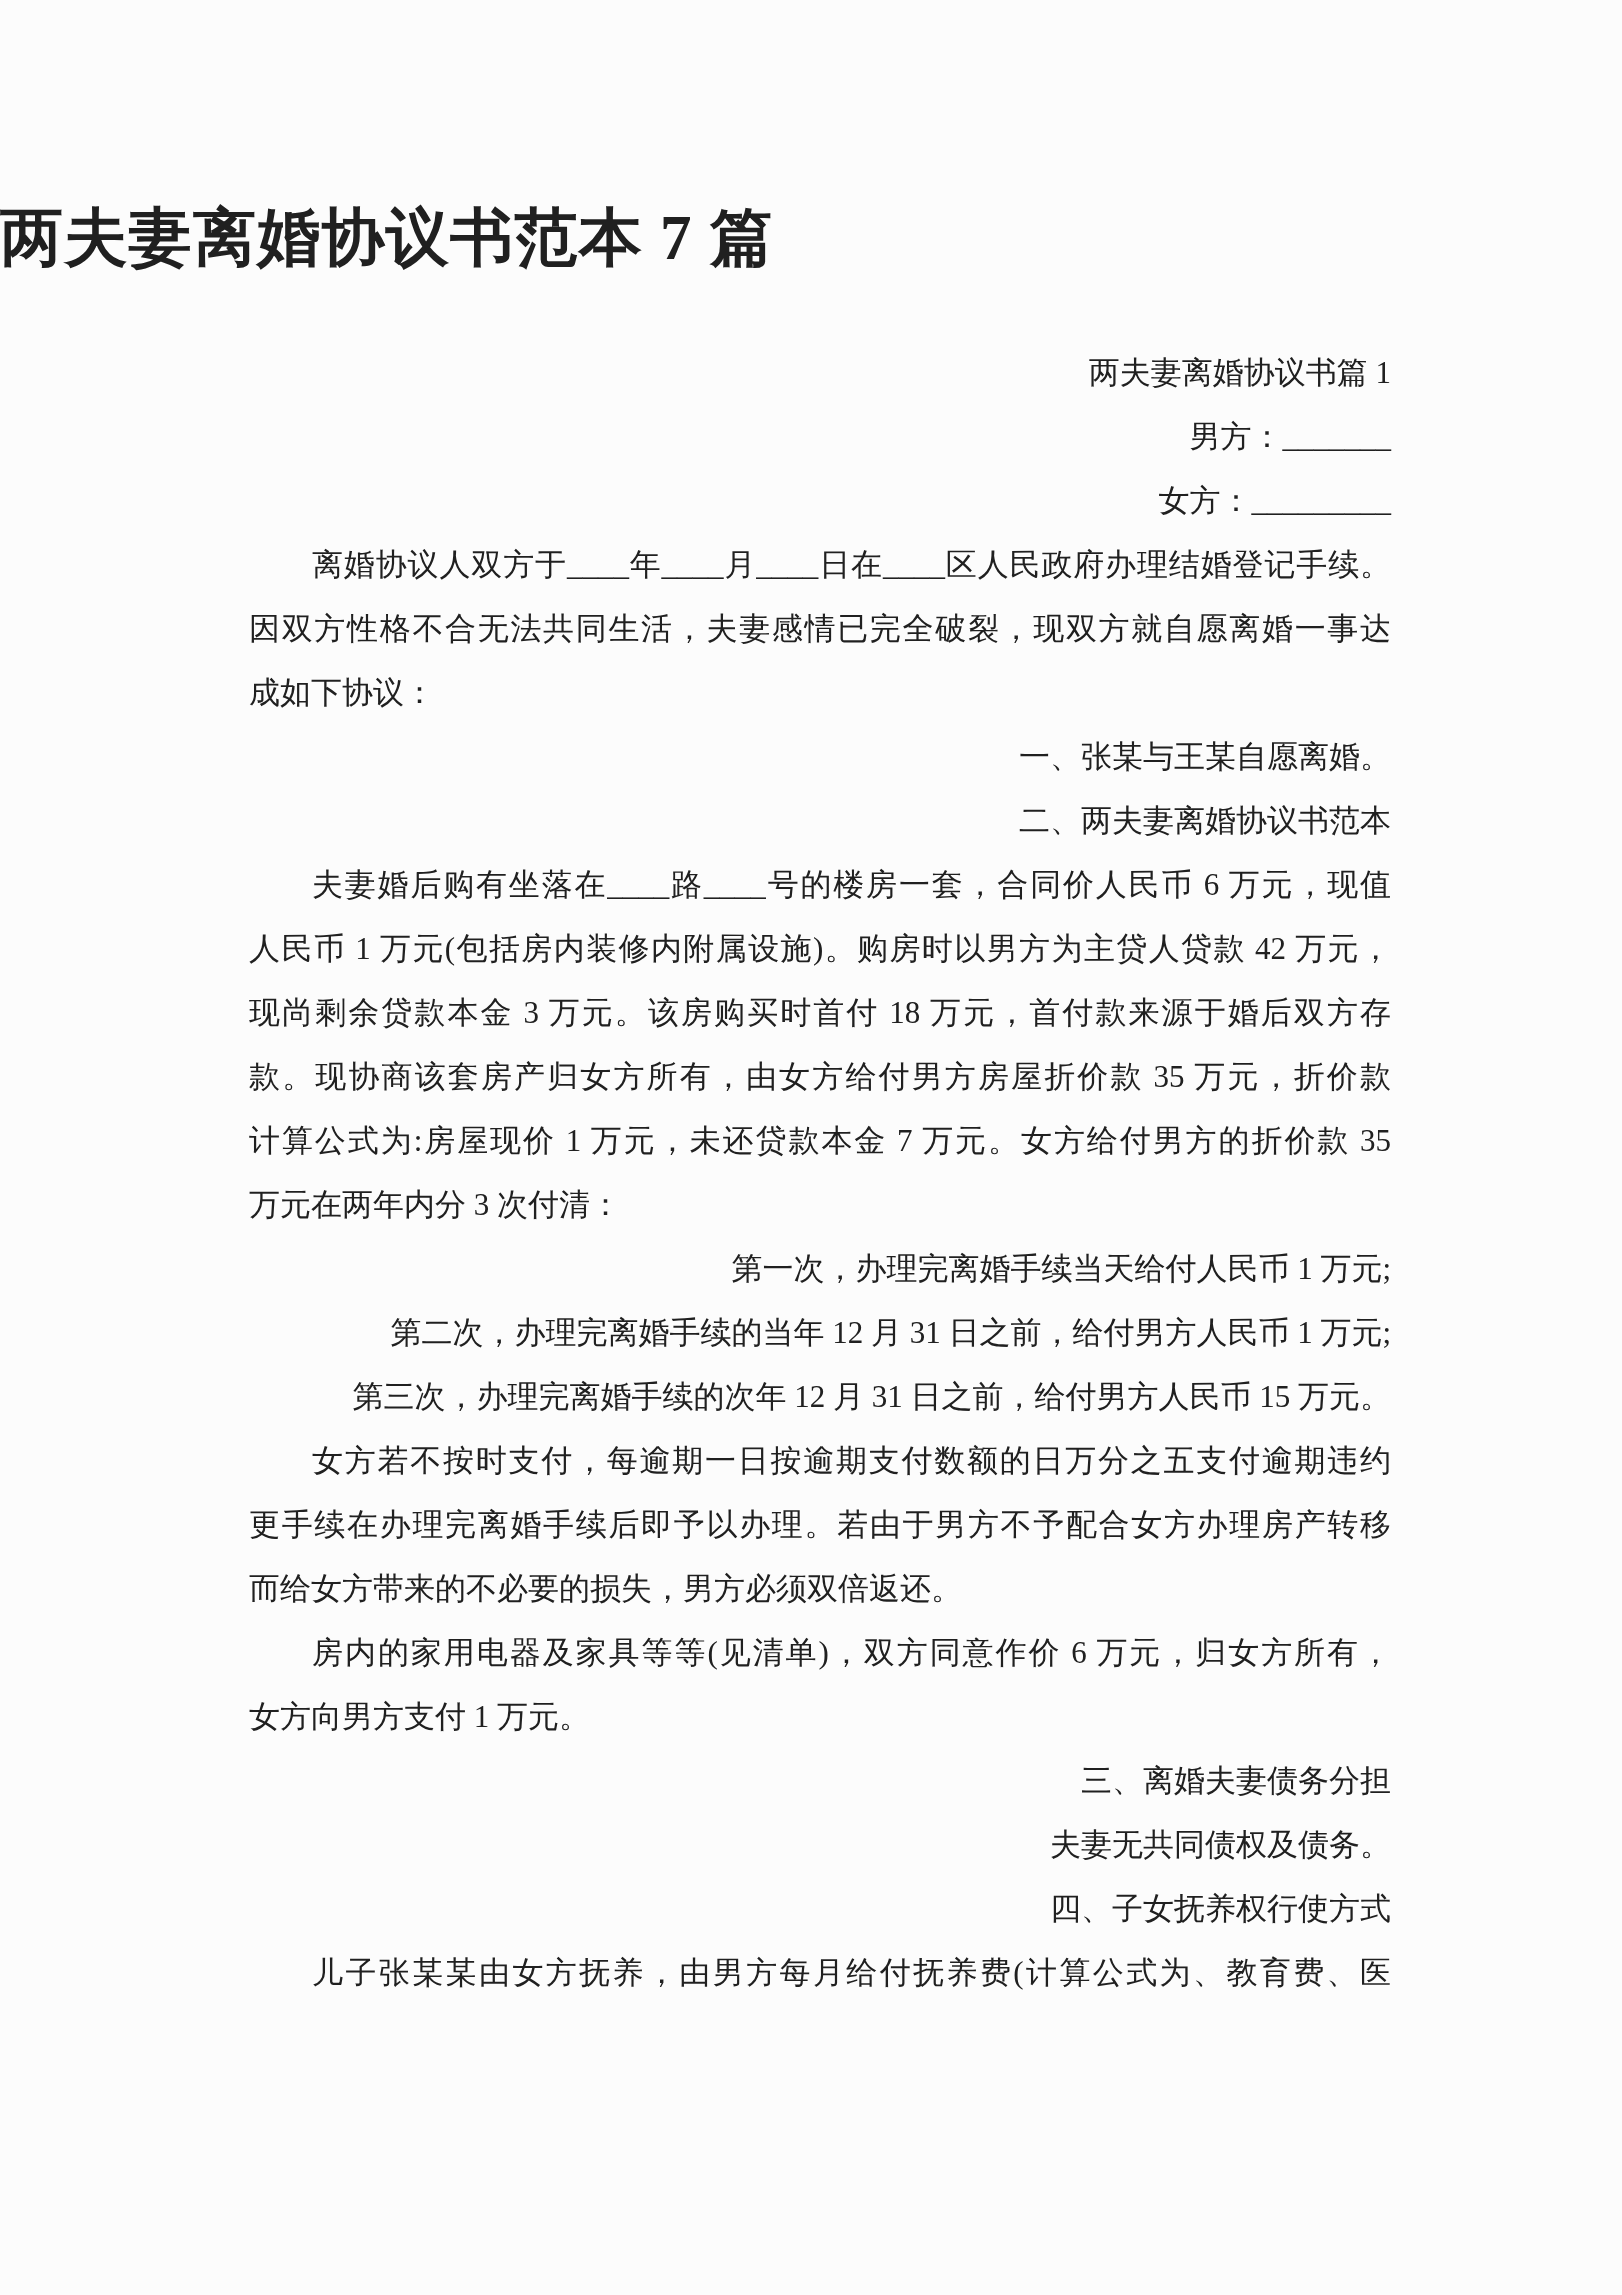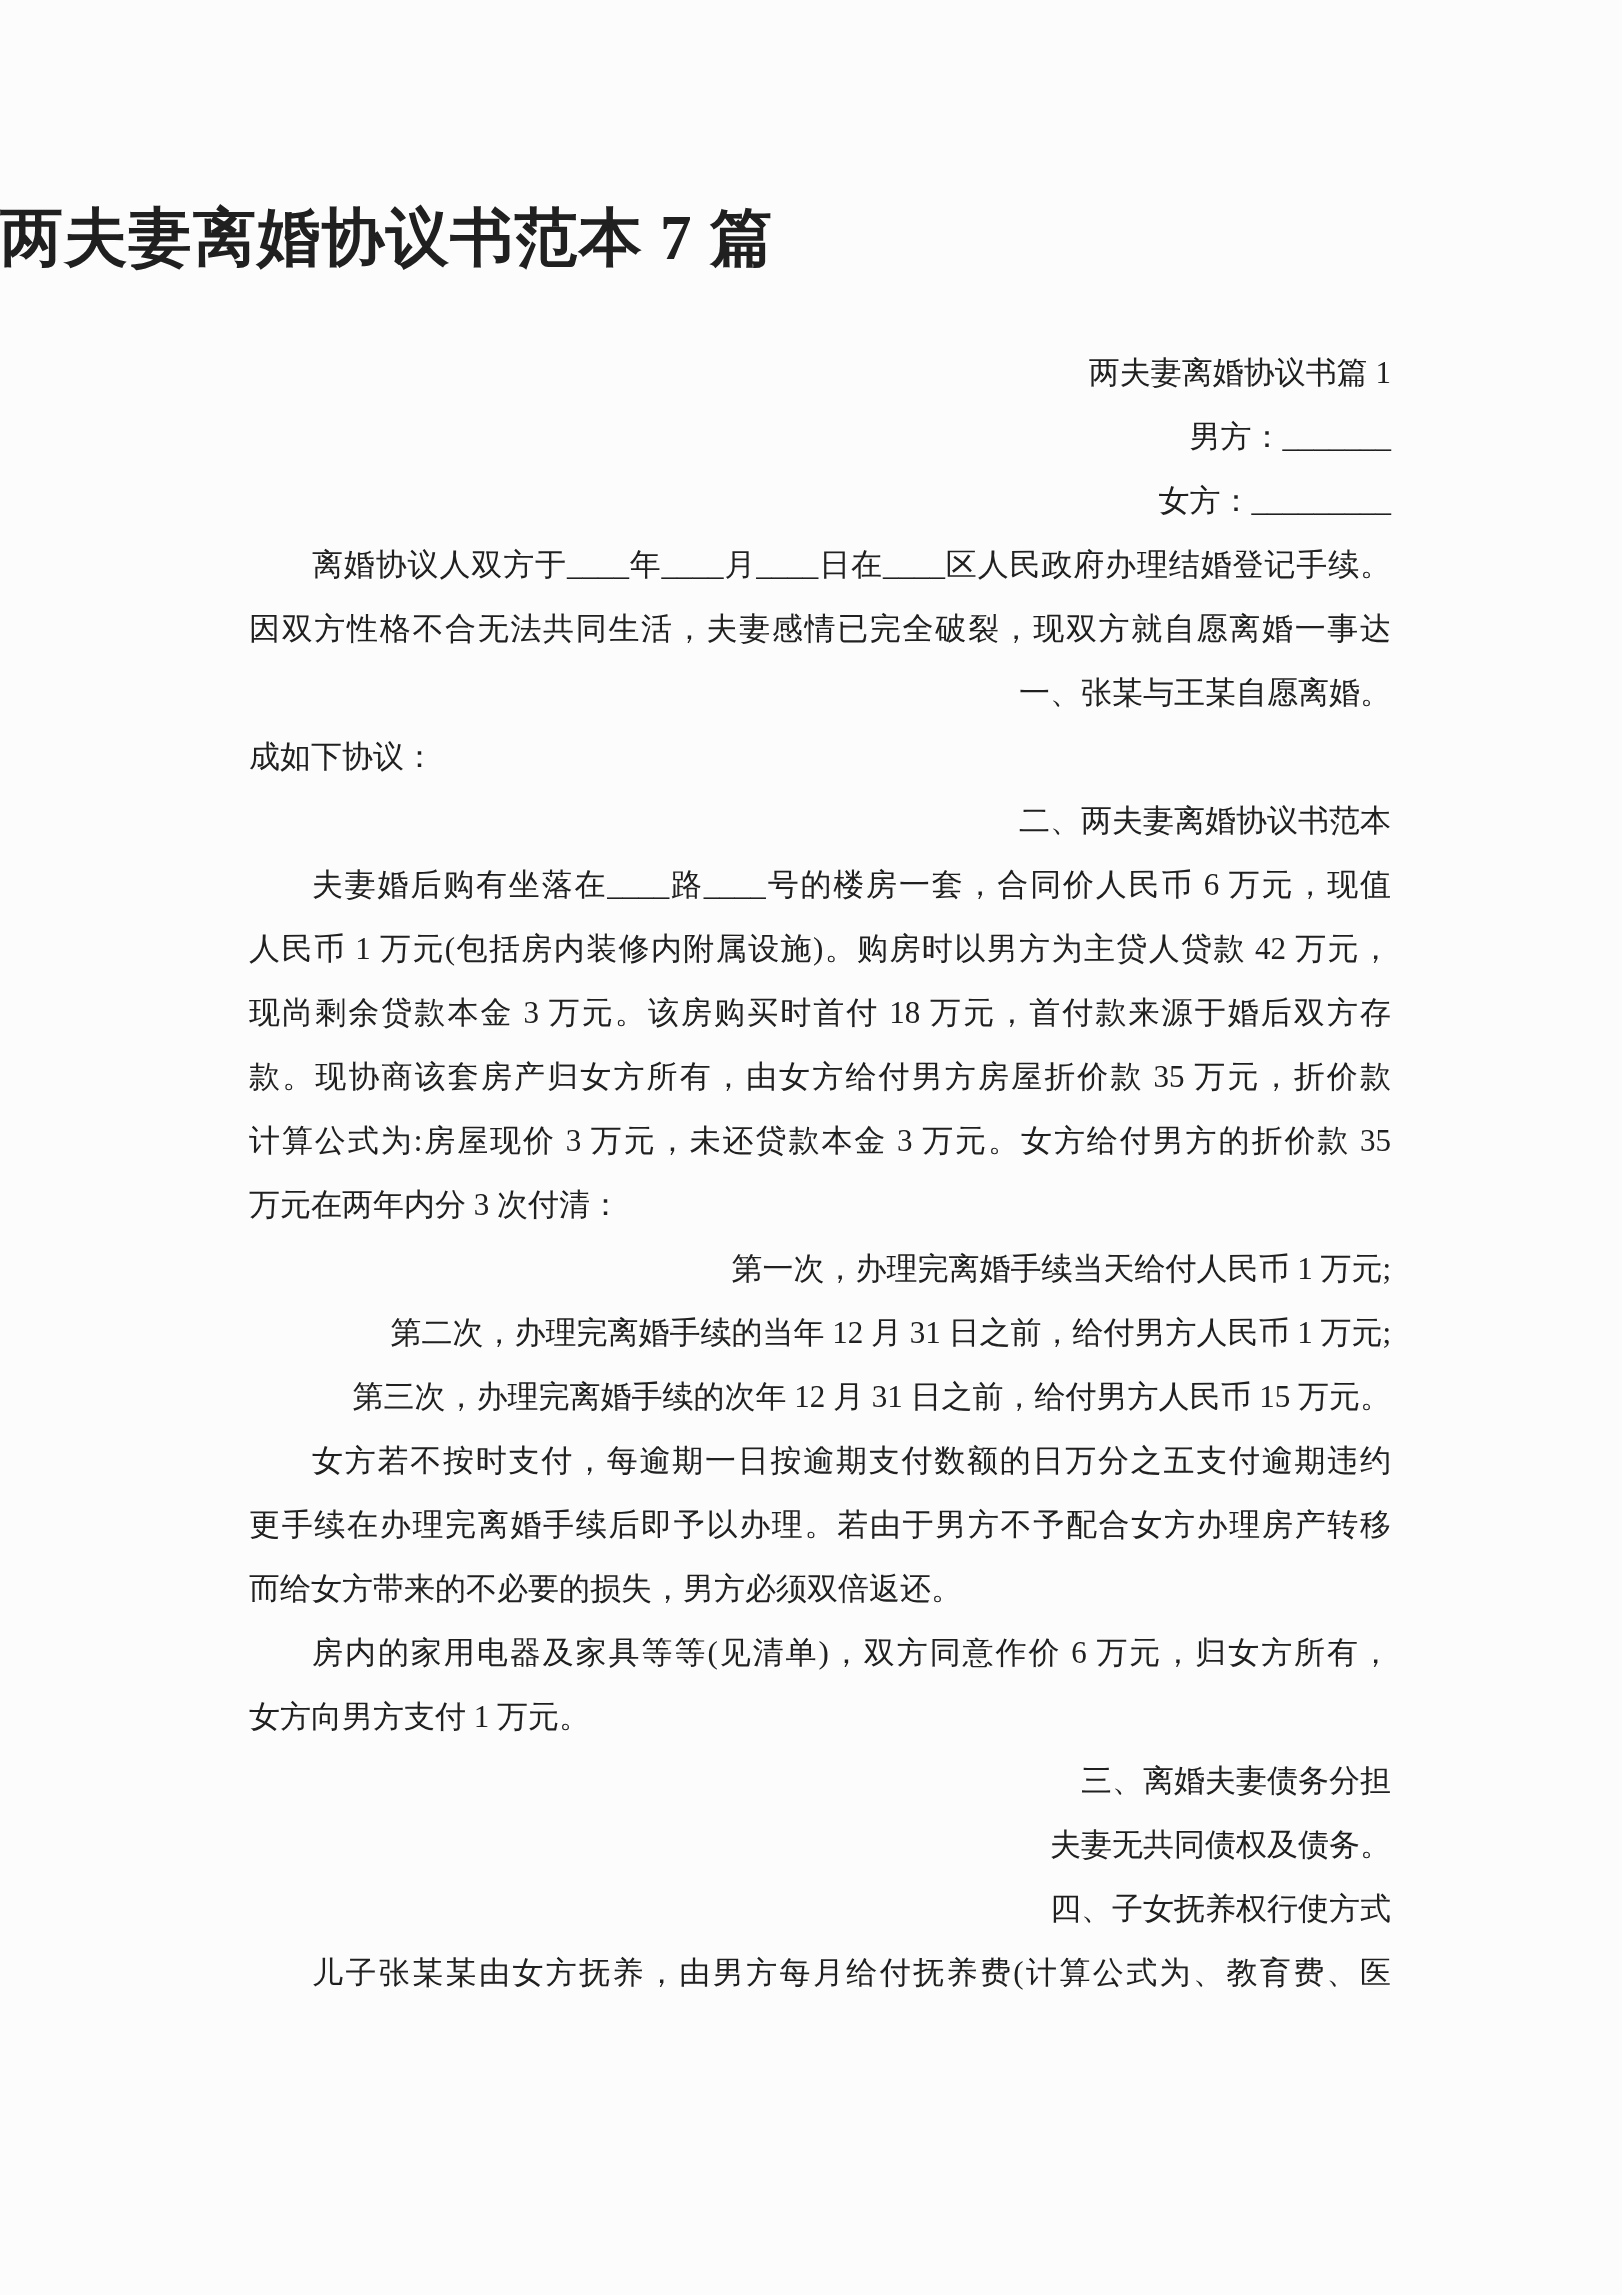--- a/index.html
+++ b/index.html
@@ -48,28 +48,28 @@
 <body style="background: rgb(252, 252, 252); color: rgb(32, 32, 32);">
 
 <div class="page">
   <h1 class="title">两夫妻离婚协议书范本 7 篇</h1>
   <div class="doc-body" id="doc-lines">
       <div class="line indent">两夫妻离婚协议书篇 1</div>
       <div class="line indent">男方：_______</div>
       <div class="line indent">女方：_________</div>
       <div class="line indent fill">离婚协议人双方于____年____月____日在____区人民政府办理结婚登记手续。</div>
       <div class="line fill">因双方性格不合无法共同生活，夫妻感情已完全破裂，现双方就自愿离婚一事达</div>
+      <div class="line">成如下协议：</div>
       <div class="line indent">一、张某与王某自愿离婚。</div>
-      <div class="line">成如下协议：</div>
       <div class="line indent">二、两夫妻离婚协议书范本</div>
       <div class="line indent fill">夫妻婚后购有坐落在____路____号的楼房一套，合同价人民币 6 万元，现值</div>
       <div class="line fill">人民币 1 万元(包括房内装修内附属设施)。购房时以男方为主贷人贷款 42 万元，</div>
       <div class="line fill">现尚剩余贷款本金 3 万元。该房购买时首付 18 万元，首付款来源于婚后双方存</div>
       <div class="line fill">款。现协商该套房产归女方所有，由女方给付男方房屋折价款 35 万元，折价款</div>
-      <div class="line fill">计算公式为:房屋现价 3 万元，未还贷款本金 3 万元。女方给付男方的折价款 35</div>
+      <div class="line fill">计算公式为:房屋现价 1 万元，未还贷款本金 7 万元。女方给付男方的折价款 35</div>
       <div class="line">万元在两年内分 3 次付清：</div>
       <div class="line indent">第一次，办理完离婚手续当天给付人民币 1 万元;</div>
       <div class="line indent">第二次，办理完离婚手续的当年 12 月 31 日之前，给付男方人民币 1 万元;</div>
       <div class="line indent">第三次，办理完离婚手续的次年 12 月 31 日之前，给付男方人民币 15 万元。</div>
       <div class="line indent fill">女方若不按时支付，每逾期一日按逾期支付数额的日万分之五支付逾期违约</div>
       <div class="line fill">更手续在办理完离婚手续后即予以办理。若由于男方不予配合女方办理房产转移</div>
       <div class="line">而给女方带来的不必要的损失，男方必须双倍返还。</div>
       <div class="line indent fill">房内的家用电器及家具等等(见清单)，双方同意作价 6 万元，归女方所有，</div>
       <div class="line">女方向男方支付 1 万元。</div>
       <div class="line indent">三、离婚夫妻债务分担</div>

